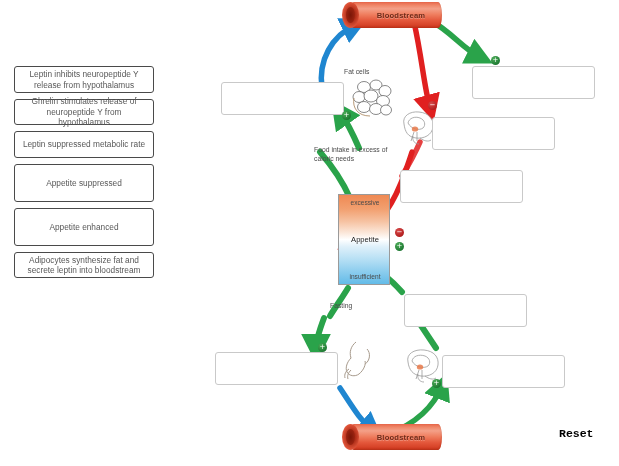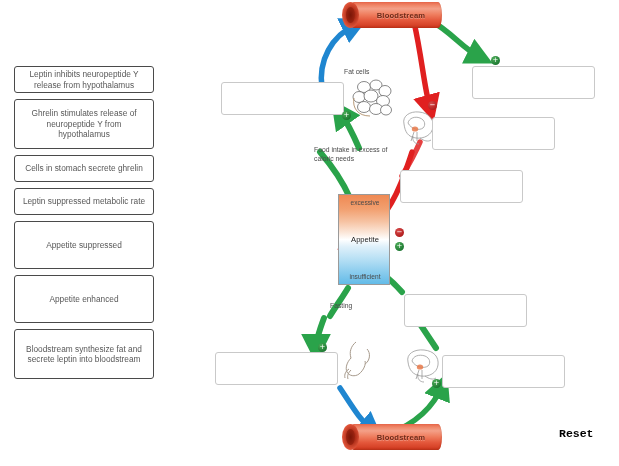--- a/index.html
+++ b/index.html
@@ -41,22 +41,22 @@
     text-align: center;
     font-size: 8.3px;
     line-height: 1.25;
     color: #585858;
     padding: 2px 5px;
     margin-bottom: 6px;
     cursor: move;
     user-select: none;
   }
   .bank-item.h1 { height: 27px; }
-  .bank-item.h2 { height: 50px; }
-  .bank-item.h3 { height: 48px; }
+  .bank-item.h2 { height: 26px; }
+  .bank-item.h3 { height: 38px; }
 
   
   .diagram {
     position: absolute;
     left: 192px;
     top: 0;
     width: 429px;
     height: 455px;
   }
   .svg-layer {
@@ -208,33 +208,30 @@
 <div id="stage">
 
   <div class="bank">
     <div class="bank-item h1">
       <span>Leptin inhibits neuropeptide Y release from hypothalamus</span>
     </div>
     <div class="bank-item h2">
       <span>Ghrelin stimulates release of neuropeptide Y from hypothalamus</span>
     </div>
     <div class="bank-item h1">
-      <span>Cells in stomach secrete ghrelin</span>
-    </div>
-    <div class="bank-item h1">
       <span>Leptin suppressed metabolic rate</span>
     </div>
     <div class="bank-item h3">
       <span>Appetite suppressed</span>
     </div>
     <div class="bank-item h3">
       <span>Appetite enhanced</span>
     </div>
     <div class="bank-item h2">
-      <span>Bloodstream synthesize fat and secrete leptin into bloodstream</span>
+      <span>Adipocytes synthesize fat and secrete leptin into bloodstream</span>
     </div>
   </div>
 
   <div class="diagram">
 
     <svg class="svg-layer" viewBox="0 0 429 466">
       <defs>
         <marker id="ah-green" markerWidth="5" markerHeight="5" refX="2.4" refY="2.5" orient="auto" markerUnits="strokeWidth">
           <path d="M0,0 L5,2.5 L0,5 z" fill="#2aa34a"></path>
         </marker>

